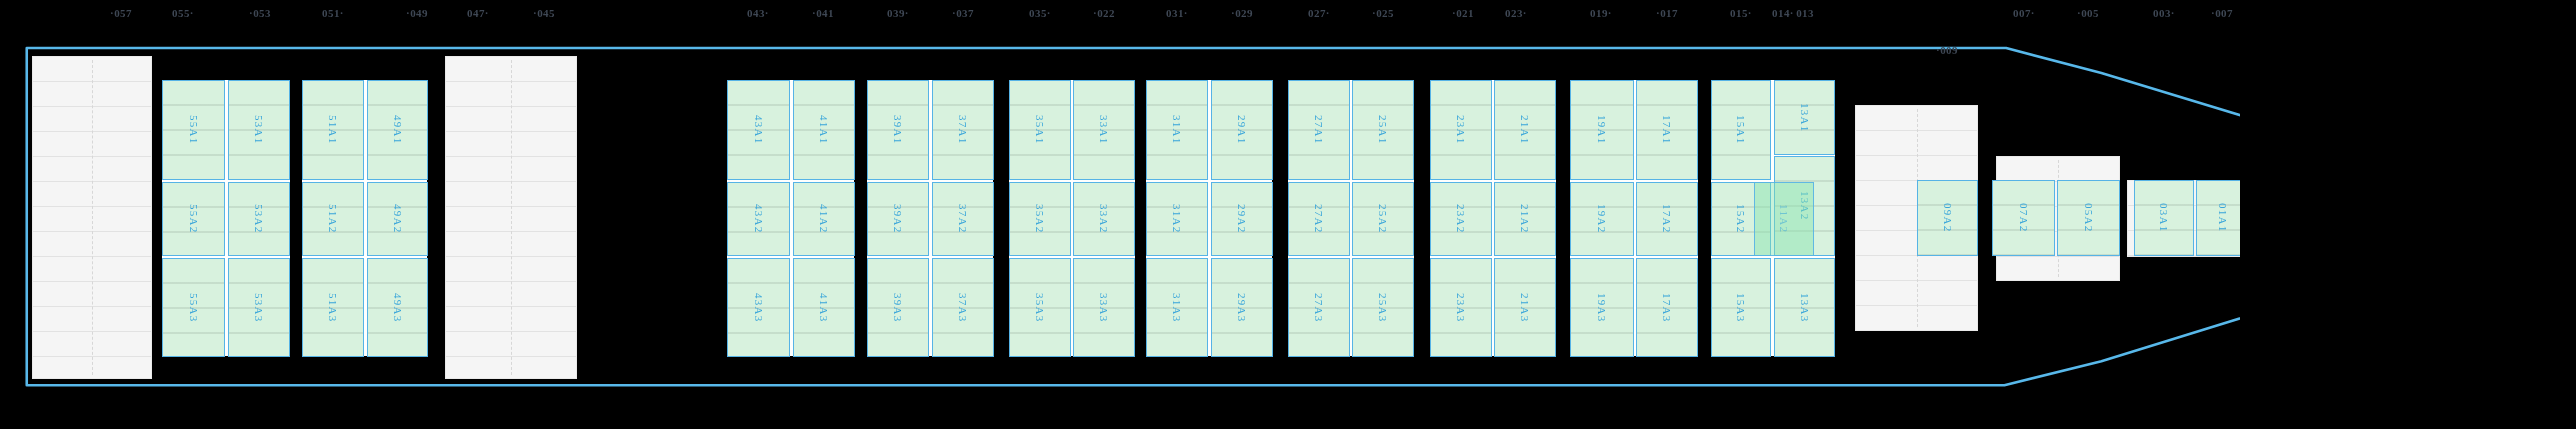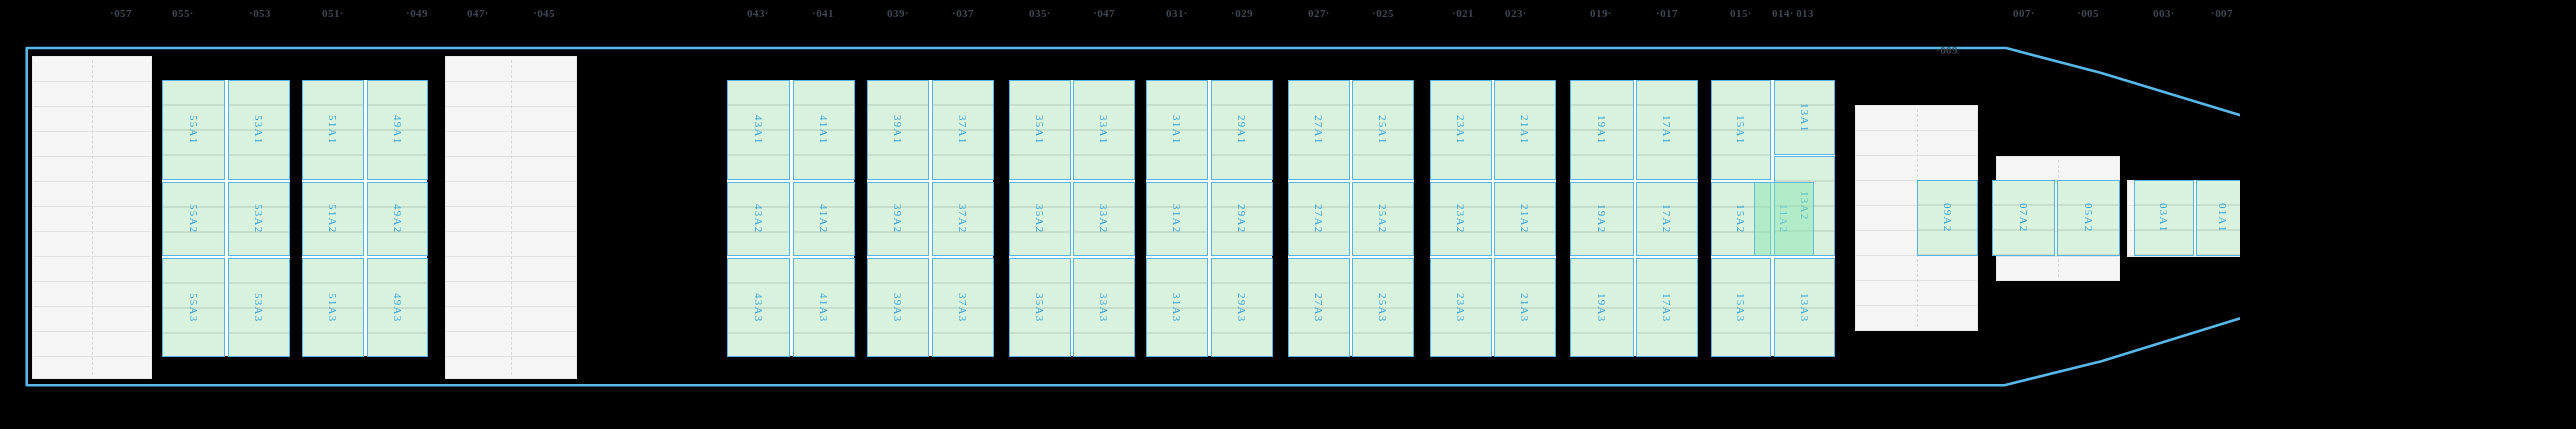--- a/index.html
+++ b/index.html
@@ -39,21 +39,21 @@
       <span class="axis-label" style="left: 260px;">·053</span>
       <span class="axis-label" style="left: 333px;">051·</span>
       <span class="axis-label" style="left: 397px; margin-left: 20px;">·049</span>
       <span class="axis-label" style="left: 478px;">047·</span>
       <span class="axis-label" style="left: 544px;">·045</span>
       <span class="axis-label" style="left: 758px;">043·</span>
       <span class="axis-label" style="left: 823px;">·041</span>
       <span class="axis-label" style="left: 898px;">039·</span>
       <span class="axis-label" style="left: 963px;">·037</span>
       <span class="axis-label" style="left: 1040px;">035·</span>
-      <span class="axis-label" style="left: 1104px;">·047</span>
+      <span class="axis-label" style="left: 1104px;">·022</span>
       <span class="axis-label" style="left: 1177px;">031·</span>
       <span class="axis-label" style="left: 1242px;">·029</span>
       <span class="axis-label" style="left: 1319px;">027·</span>
       <span class="axis-label" style="left: 1383px;">·025</span>
       <span class="axis-label" style="left: 1516px;">023·</span>
       <span class="axis-label" style="left: 1463px;">·021</span>
       <span class="axis-label" style="left: 1601px;">019·</span>
       <span class="axis-label" style="left: 1667px;">·017</span>
       <span class="axis-label" style="left: 1741px; text-align: center;">015·</span>
       <span class="axis-label" style="left: 1783px;">014·</span>

